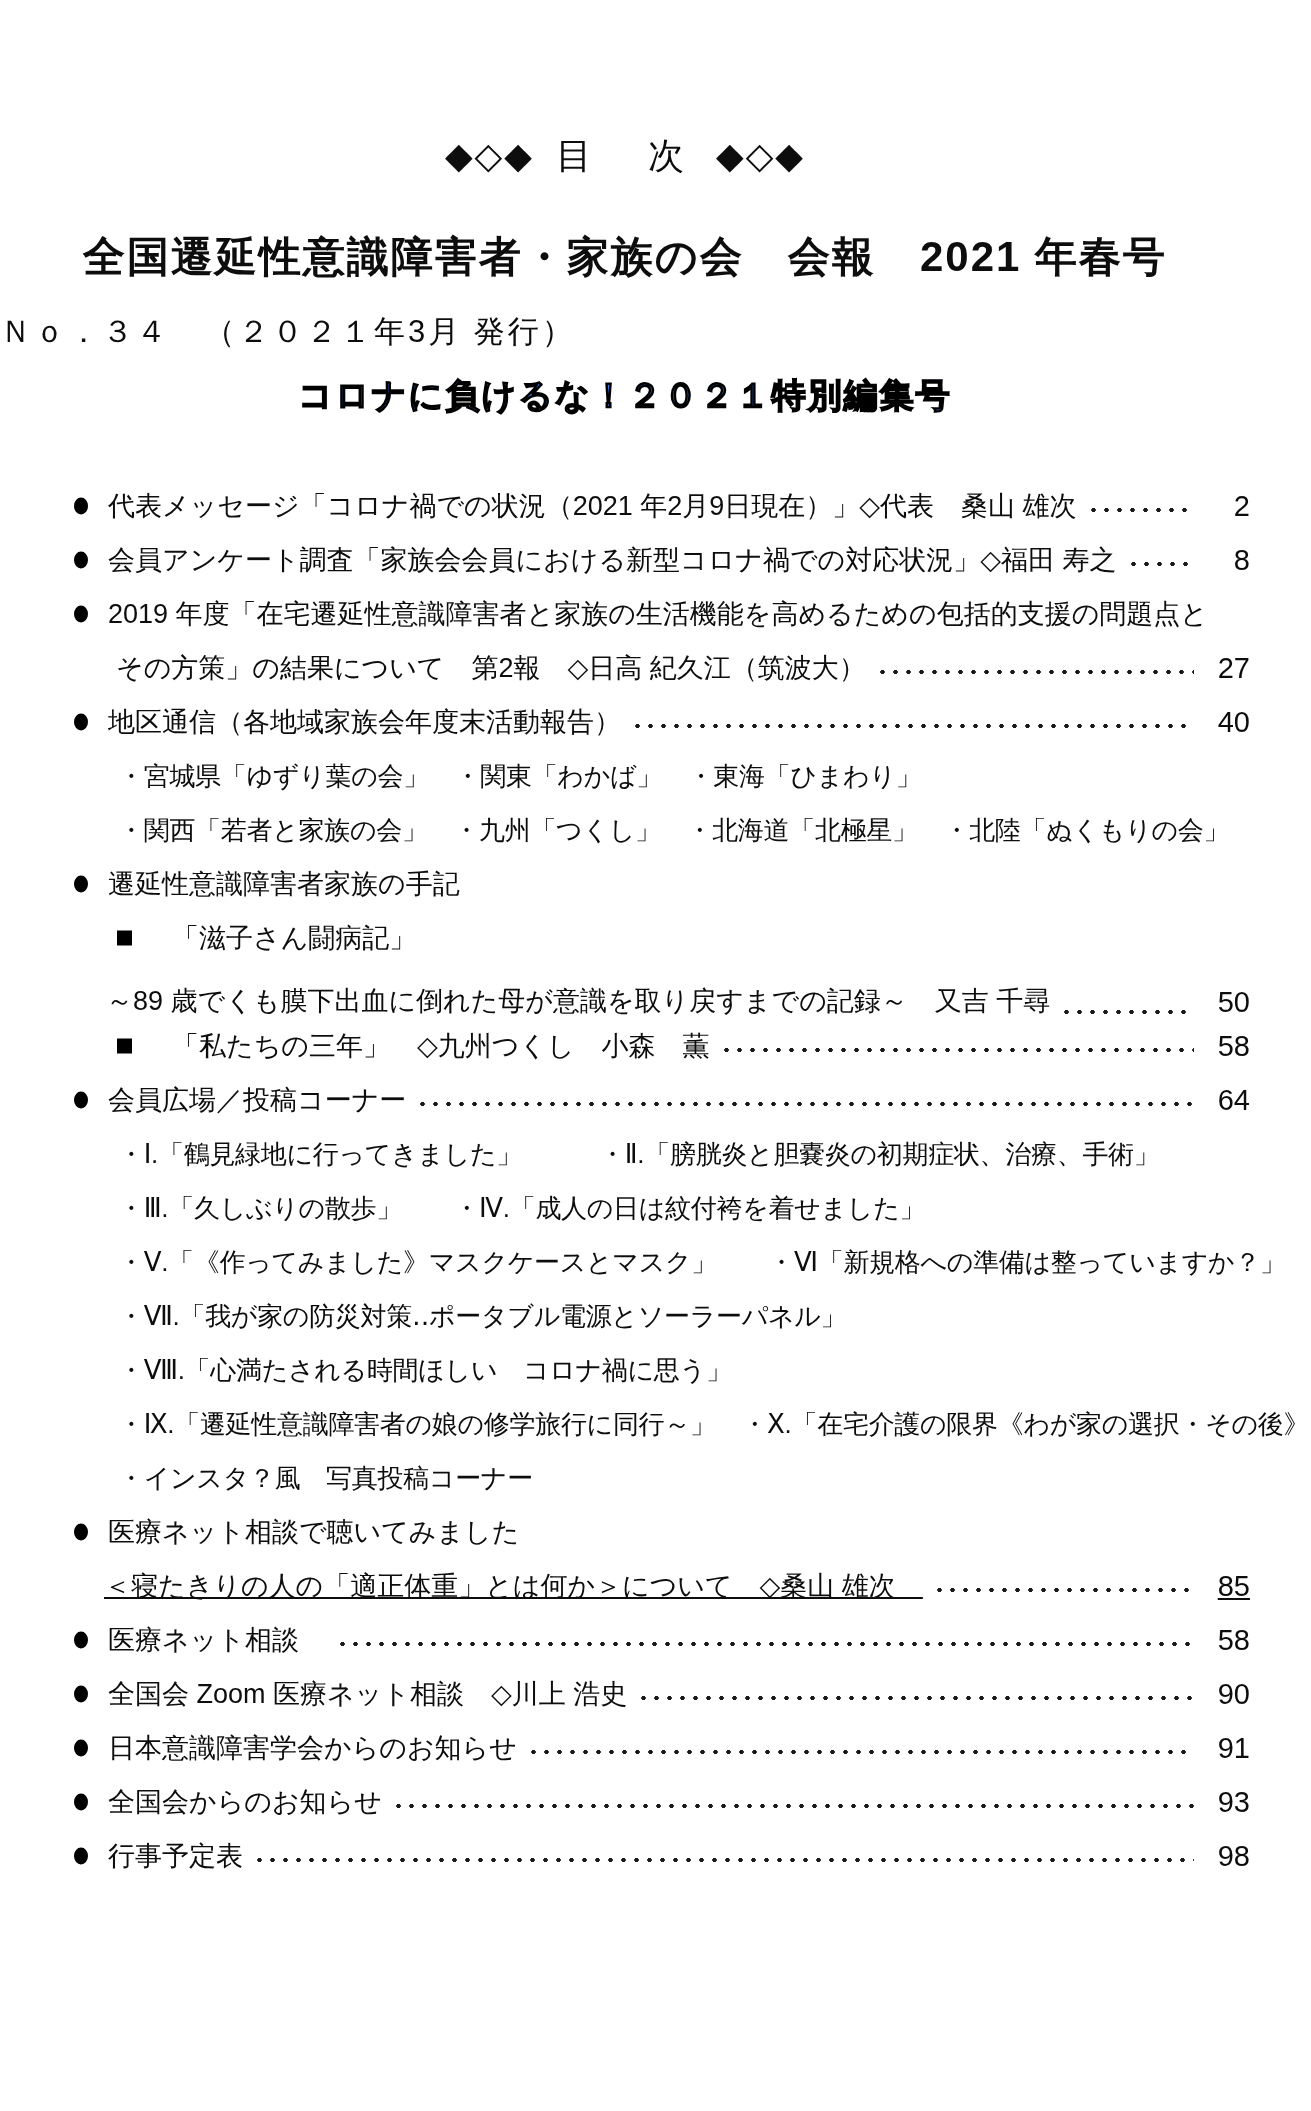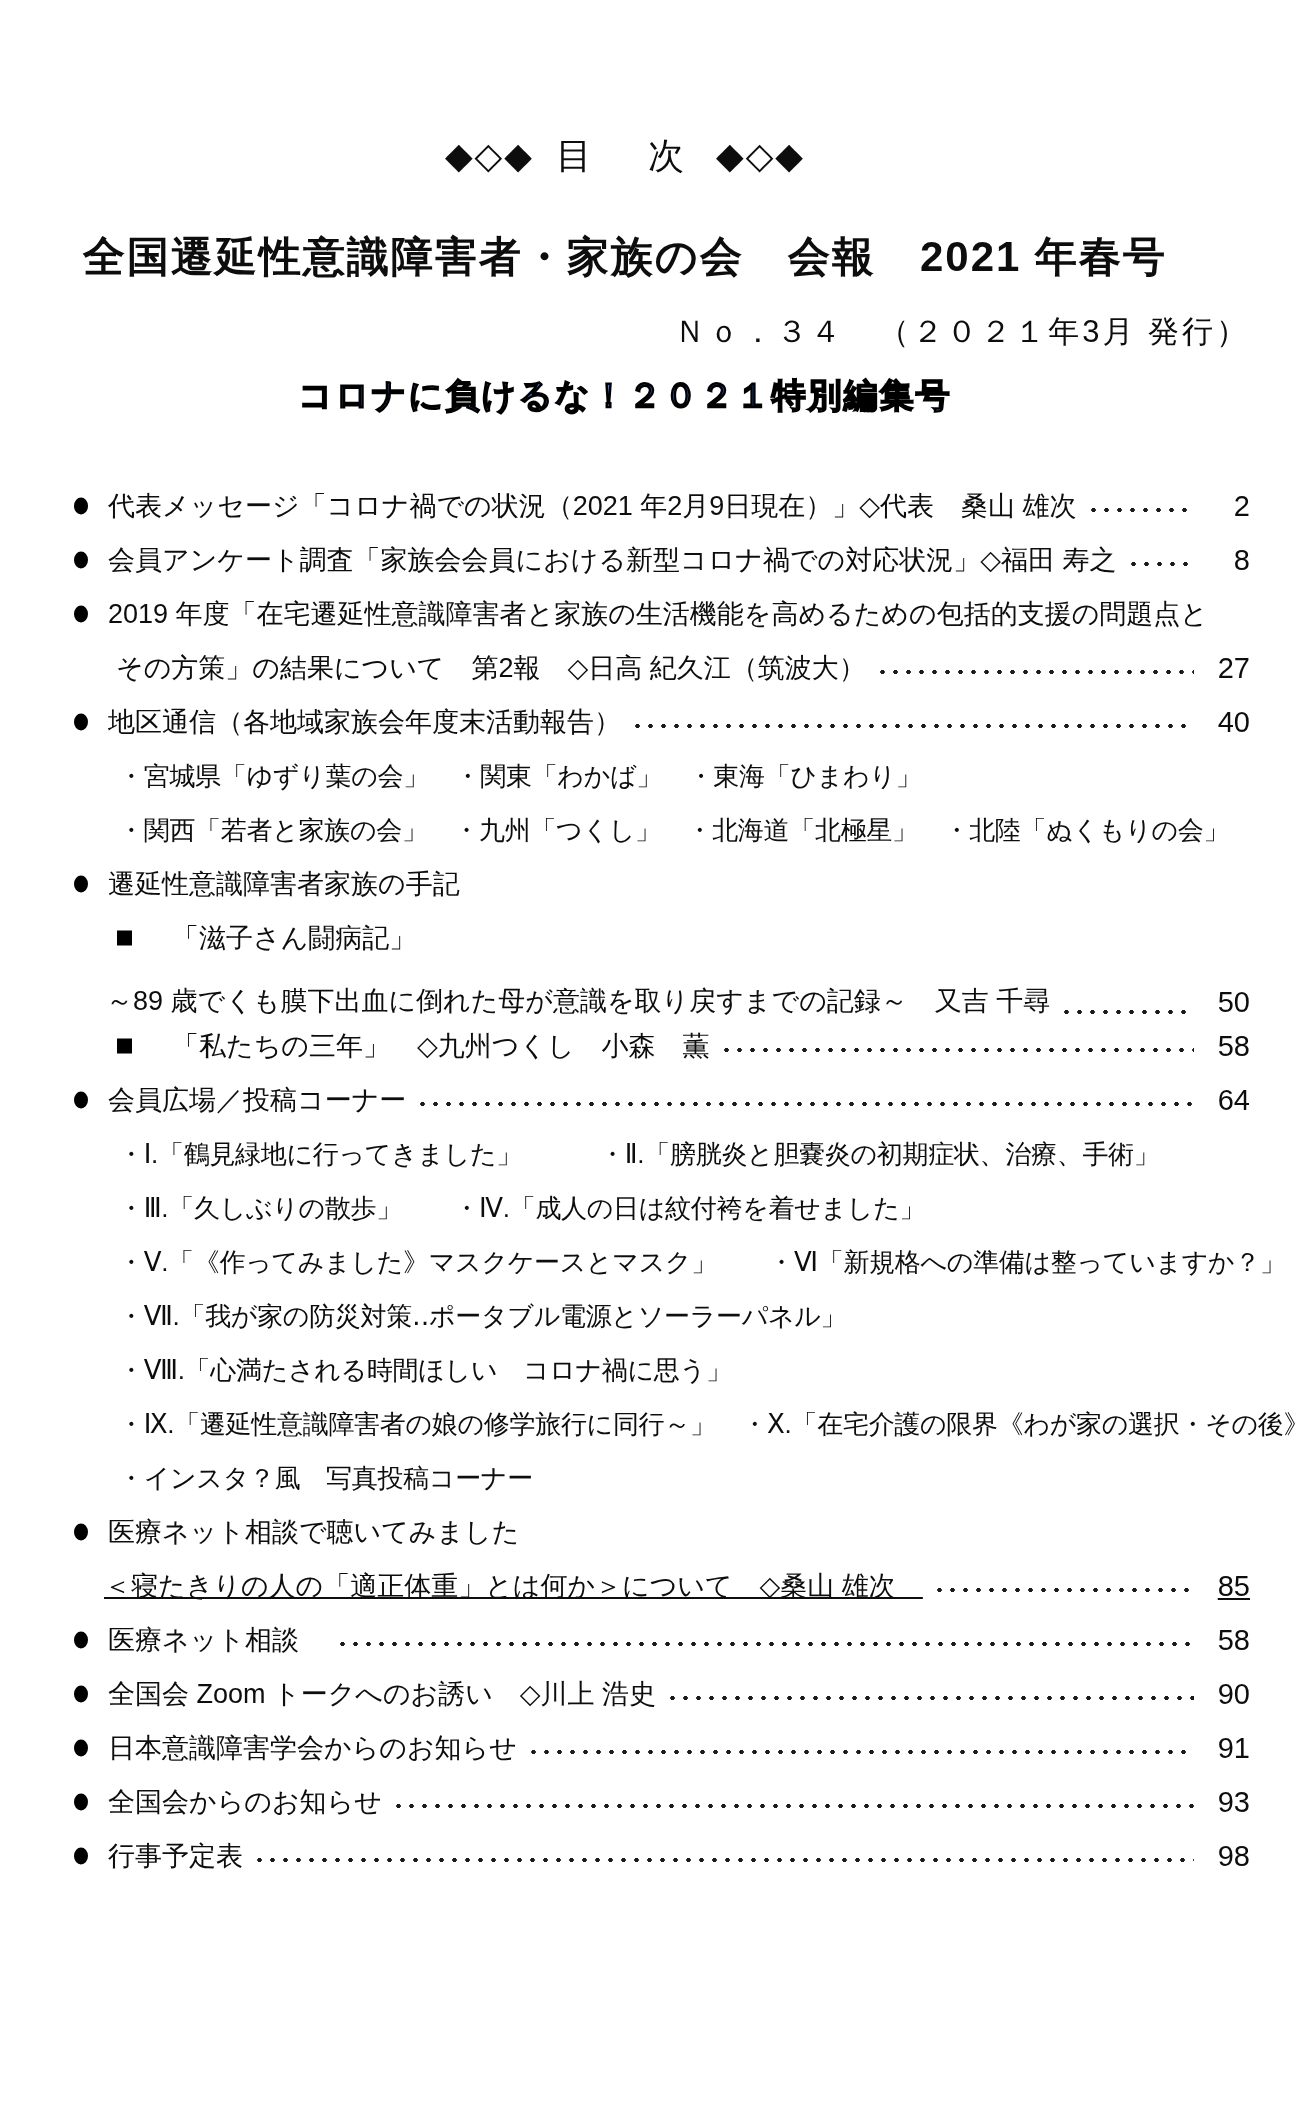--- a/index.html
+++ b/index.html
@@ -23,21 +23,21 @@
   .toc-heading .toc-label { margin:0 22px; letter-spacing:10px; }
   .main-title {
     text-align:center;
     font-size:42px;
     font-weight:bold;
     margin-top:48px;
     letter-spacing:2px;
     white-space:nowrap;
   }
   .issue-line {
-    text-align:right;
+    text-align:left;
     font-size:31px;
     margin-top:26px;
     letter-spacing:3px;
     white-space:nowrap;
   }
   .subtitle {
     text-align:center;
     font-size:34px;
     font-weight:bold;
     margin-top:20px;
@@ -211,21 +211,21 @@
       <span class="page-num">85</span>
     </div>
       <div class="row r-main">
       <span class="bullet btn-circle"></span>
       <span class="text">医療ネット相談　</span>
       <span class="leader"></span>
       <span class="page-num">58</span>
     </div>
       <div class="row r-main">
       <span class="bullet btn-circle"></span>
-      <span class="text">全国会 Zoom トークへのお誘い　◇川上 浩史</span>
+      <span class="text">全国会 Zoom 医療ネット相談　◇川上 浩史</span>
       <span class="leader"></span>
       <span class="page-num">90</span>
     </div>
       <div class="row r-main">
       <span class="bullet btn-circle"></span>
       <span class="text">日本意識障害学会からのお知らせ</span>
       <span class="leader"></span>
       <span class="page-num">91</span>
     </div>
       <div class="row r-main">

